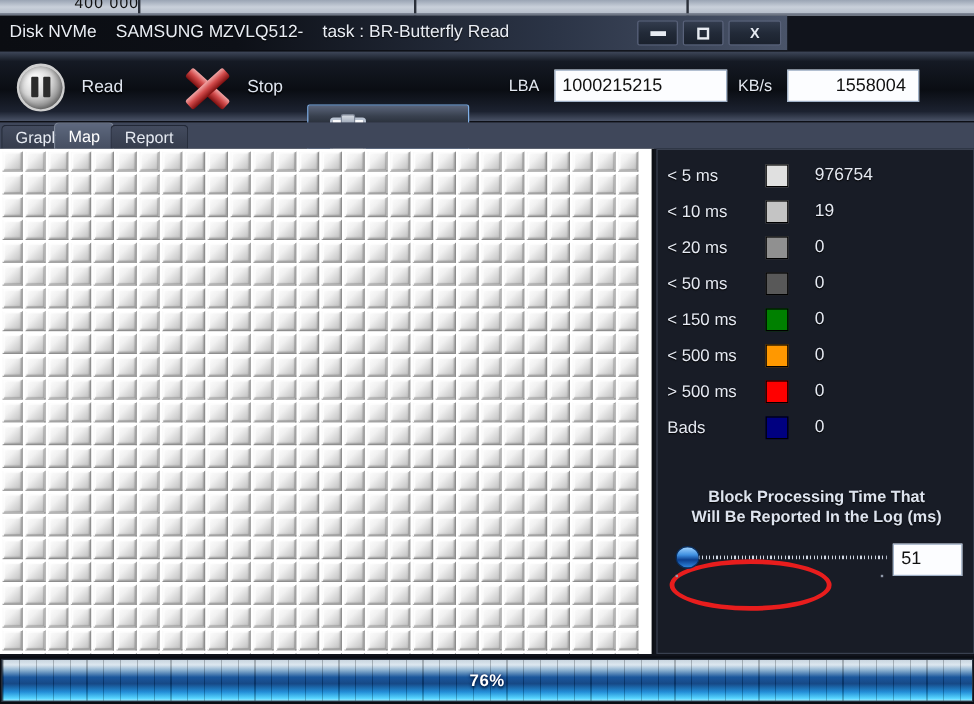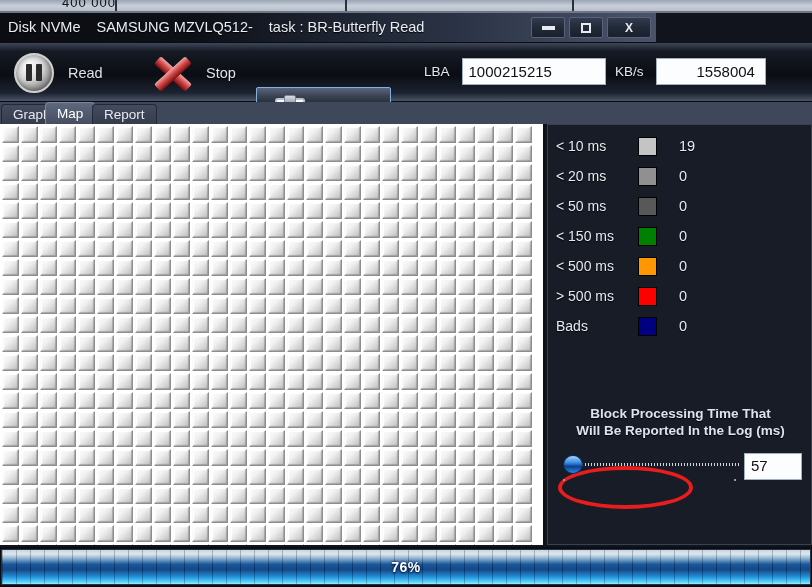--- a/index.html
+++ b/index.html
@@ -936,20 +936,25 @@
         <div class="cell"></div>
         <div class="cell"></div>
         <div class="cell"></div>
         <div class="cell"></div>
       </div>
   </div>
 
   <div class="panel">
     <div class="legend" id="legend">
         <div class="lrow">
+          <div class="lname">&lt; 5 ms</div>
+          <div class="lsw" style="background: rgb(224, 224, 224);"></div>
+          <div class="lval">976754</div>
+        </div>
+        <div class="lrow">
           <div class="lname">&lt; 10 ms</div>
           <div class="lsw" style="background: rgb(196, 196, 196);"></div>
           <div class="lval">19</div>
         </div>
         <div class="lrow">
           <div class="lname">&lt; 20 ms</div>
           <div class="lsw" style="background: rgb(144, 144, 144);"></div>
           <div class="lval">0</div>
         </div>
         <div class="lrow">
@@ -983,21 +988,21 @@
     <div class="blocknote">
       <div>Block Processing Time That</div>
       <div>Will Be Reported In the Log (ms)</div>
     </div>
 
     <div class="sliderrow">
       <div class="track"></div>
       <div class="thumb" id="thumb" style="left: 15.26px;"></div>
       <div class="tick" style="left:15px"></div>
       <div class="tick" style="left:186px"></div>
-      <div class="sval">57</div>
+      <div class="sval">51</div>
     </div>
   </div>
 
   <div class="progwrap">
     <div class="prog">
       <span class="ptxt">76%</span>
     </div>
   </div>
 
 </div>

